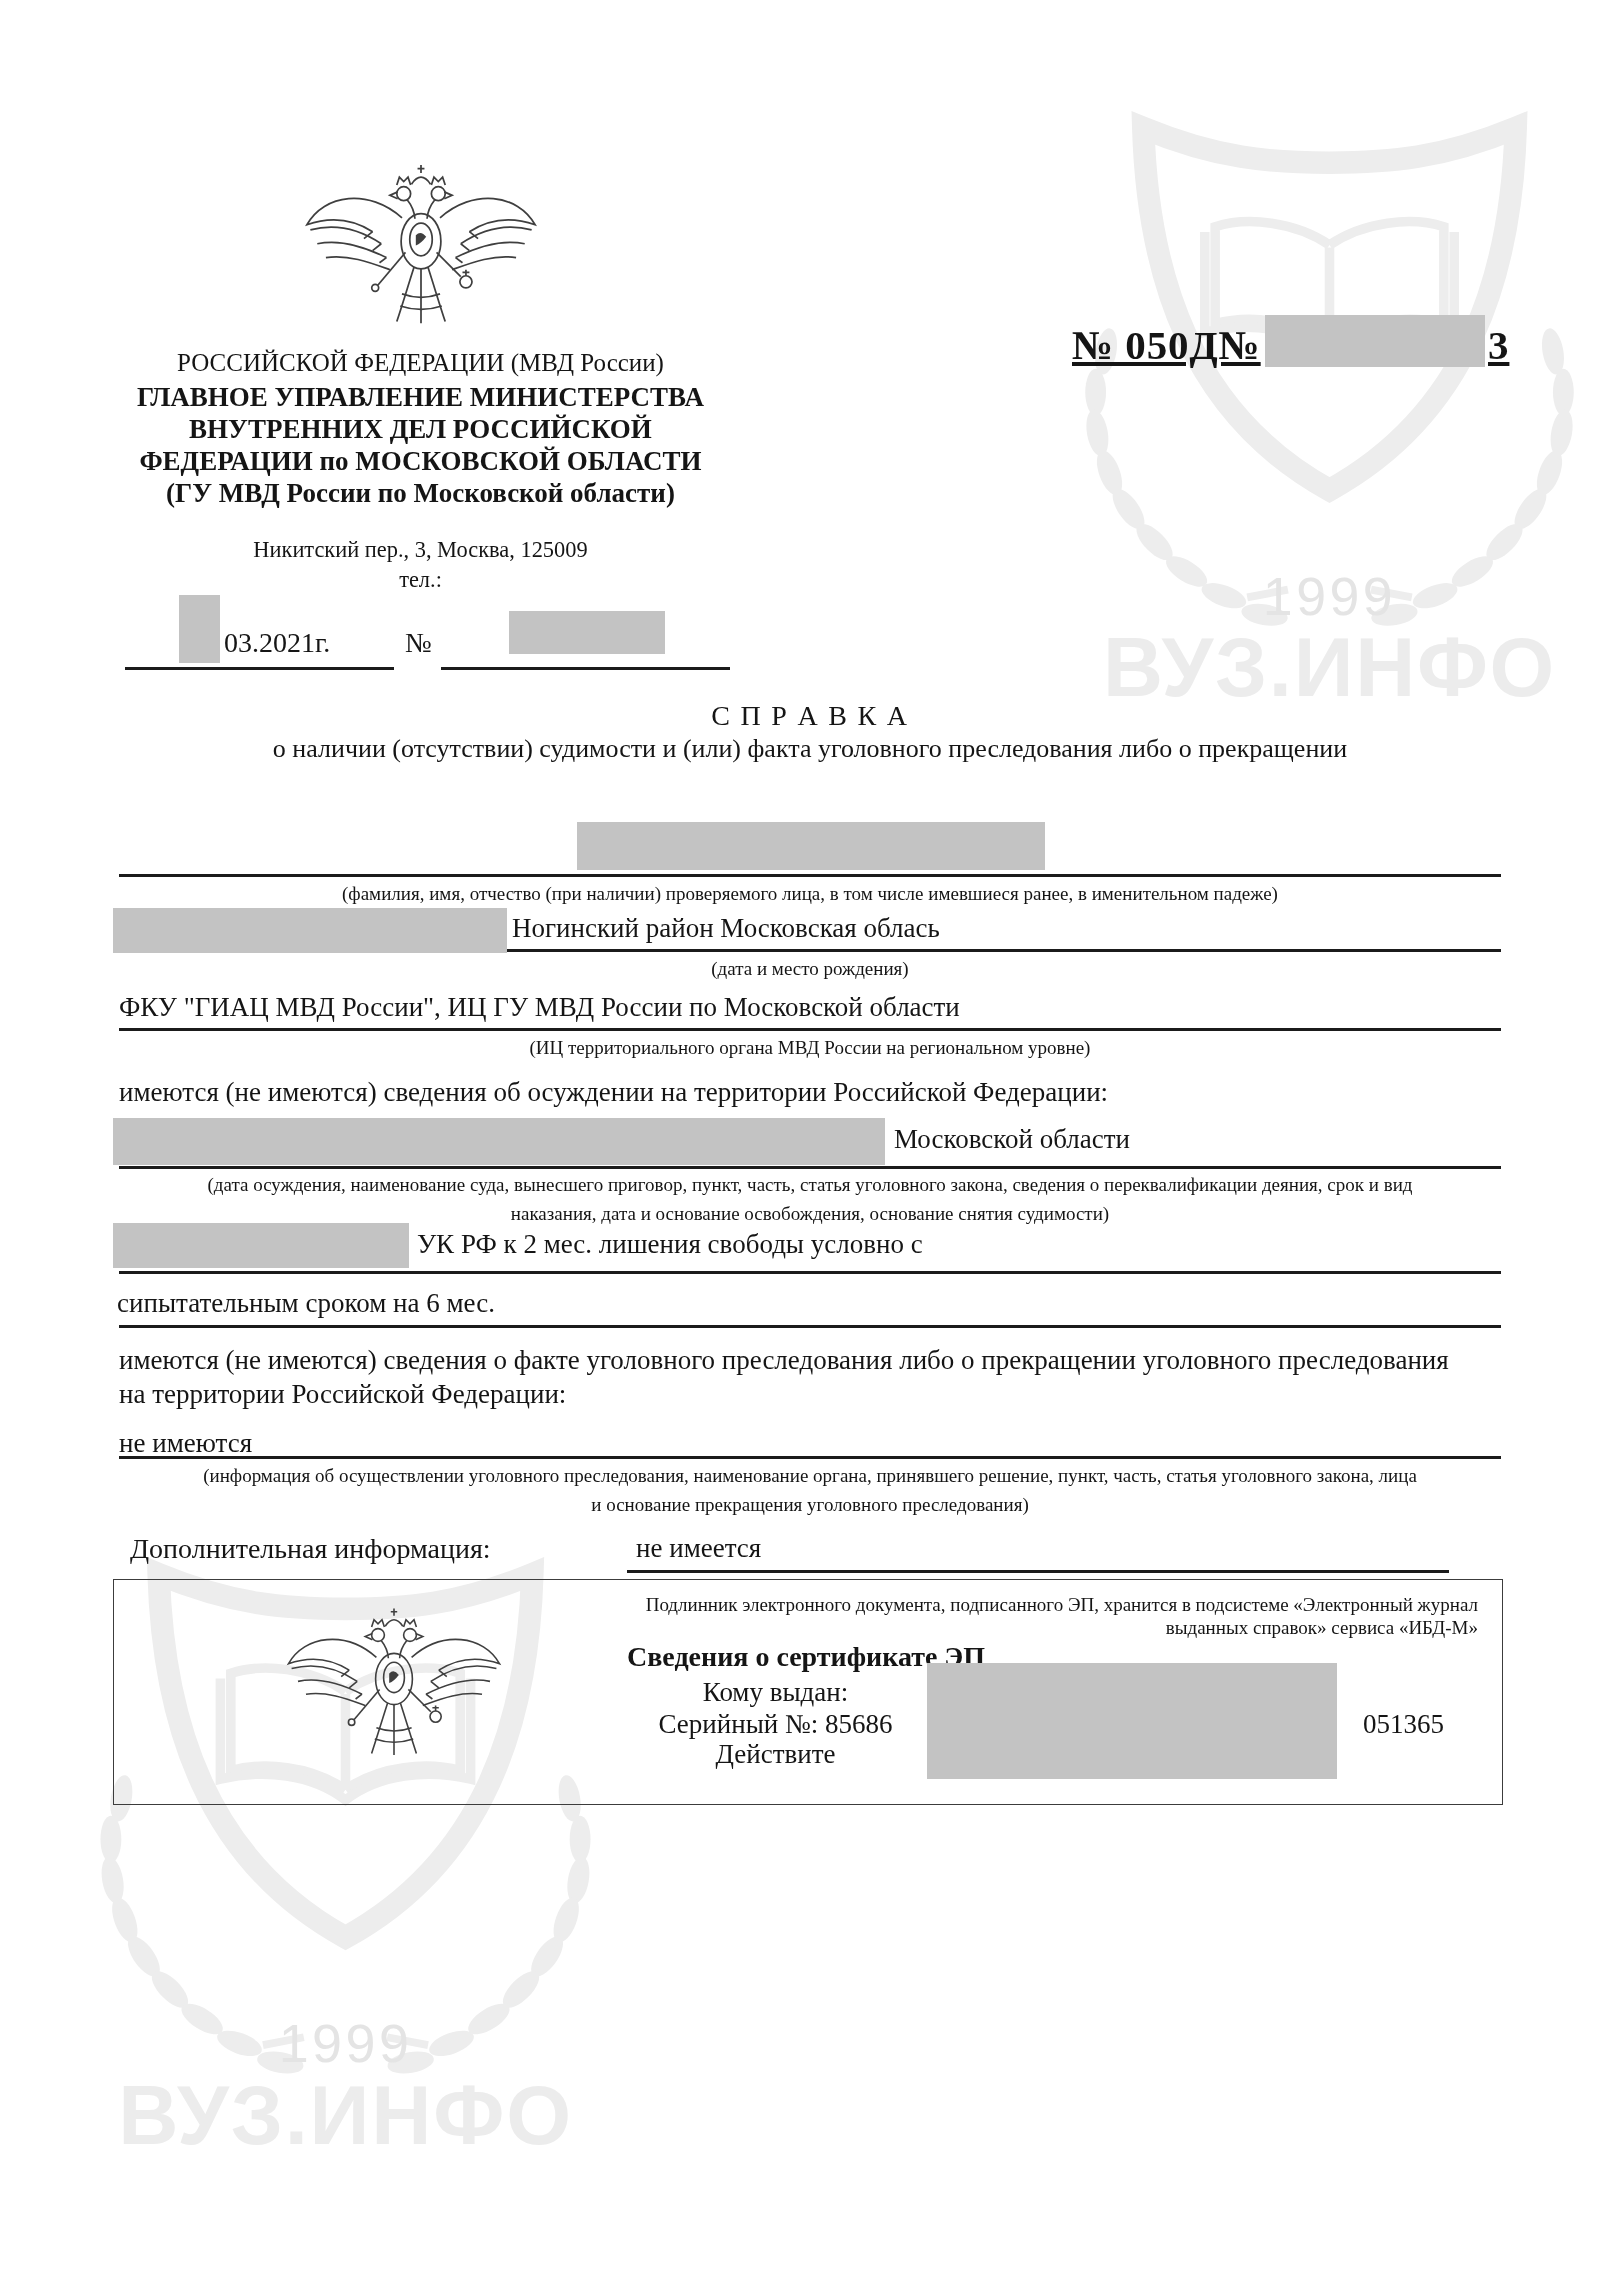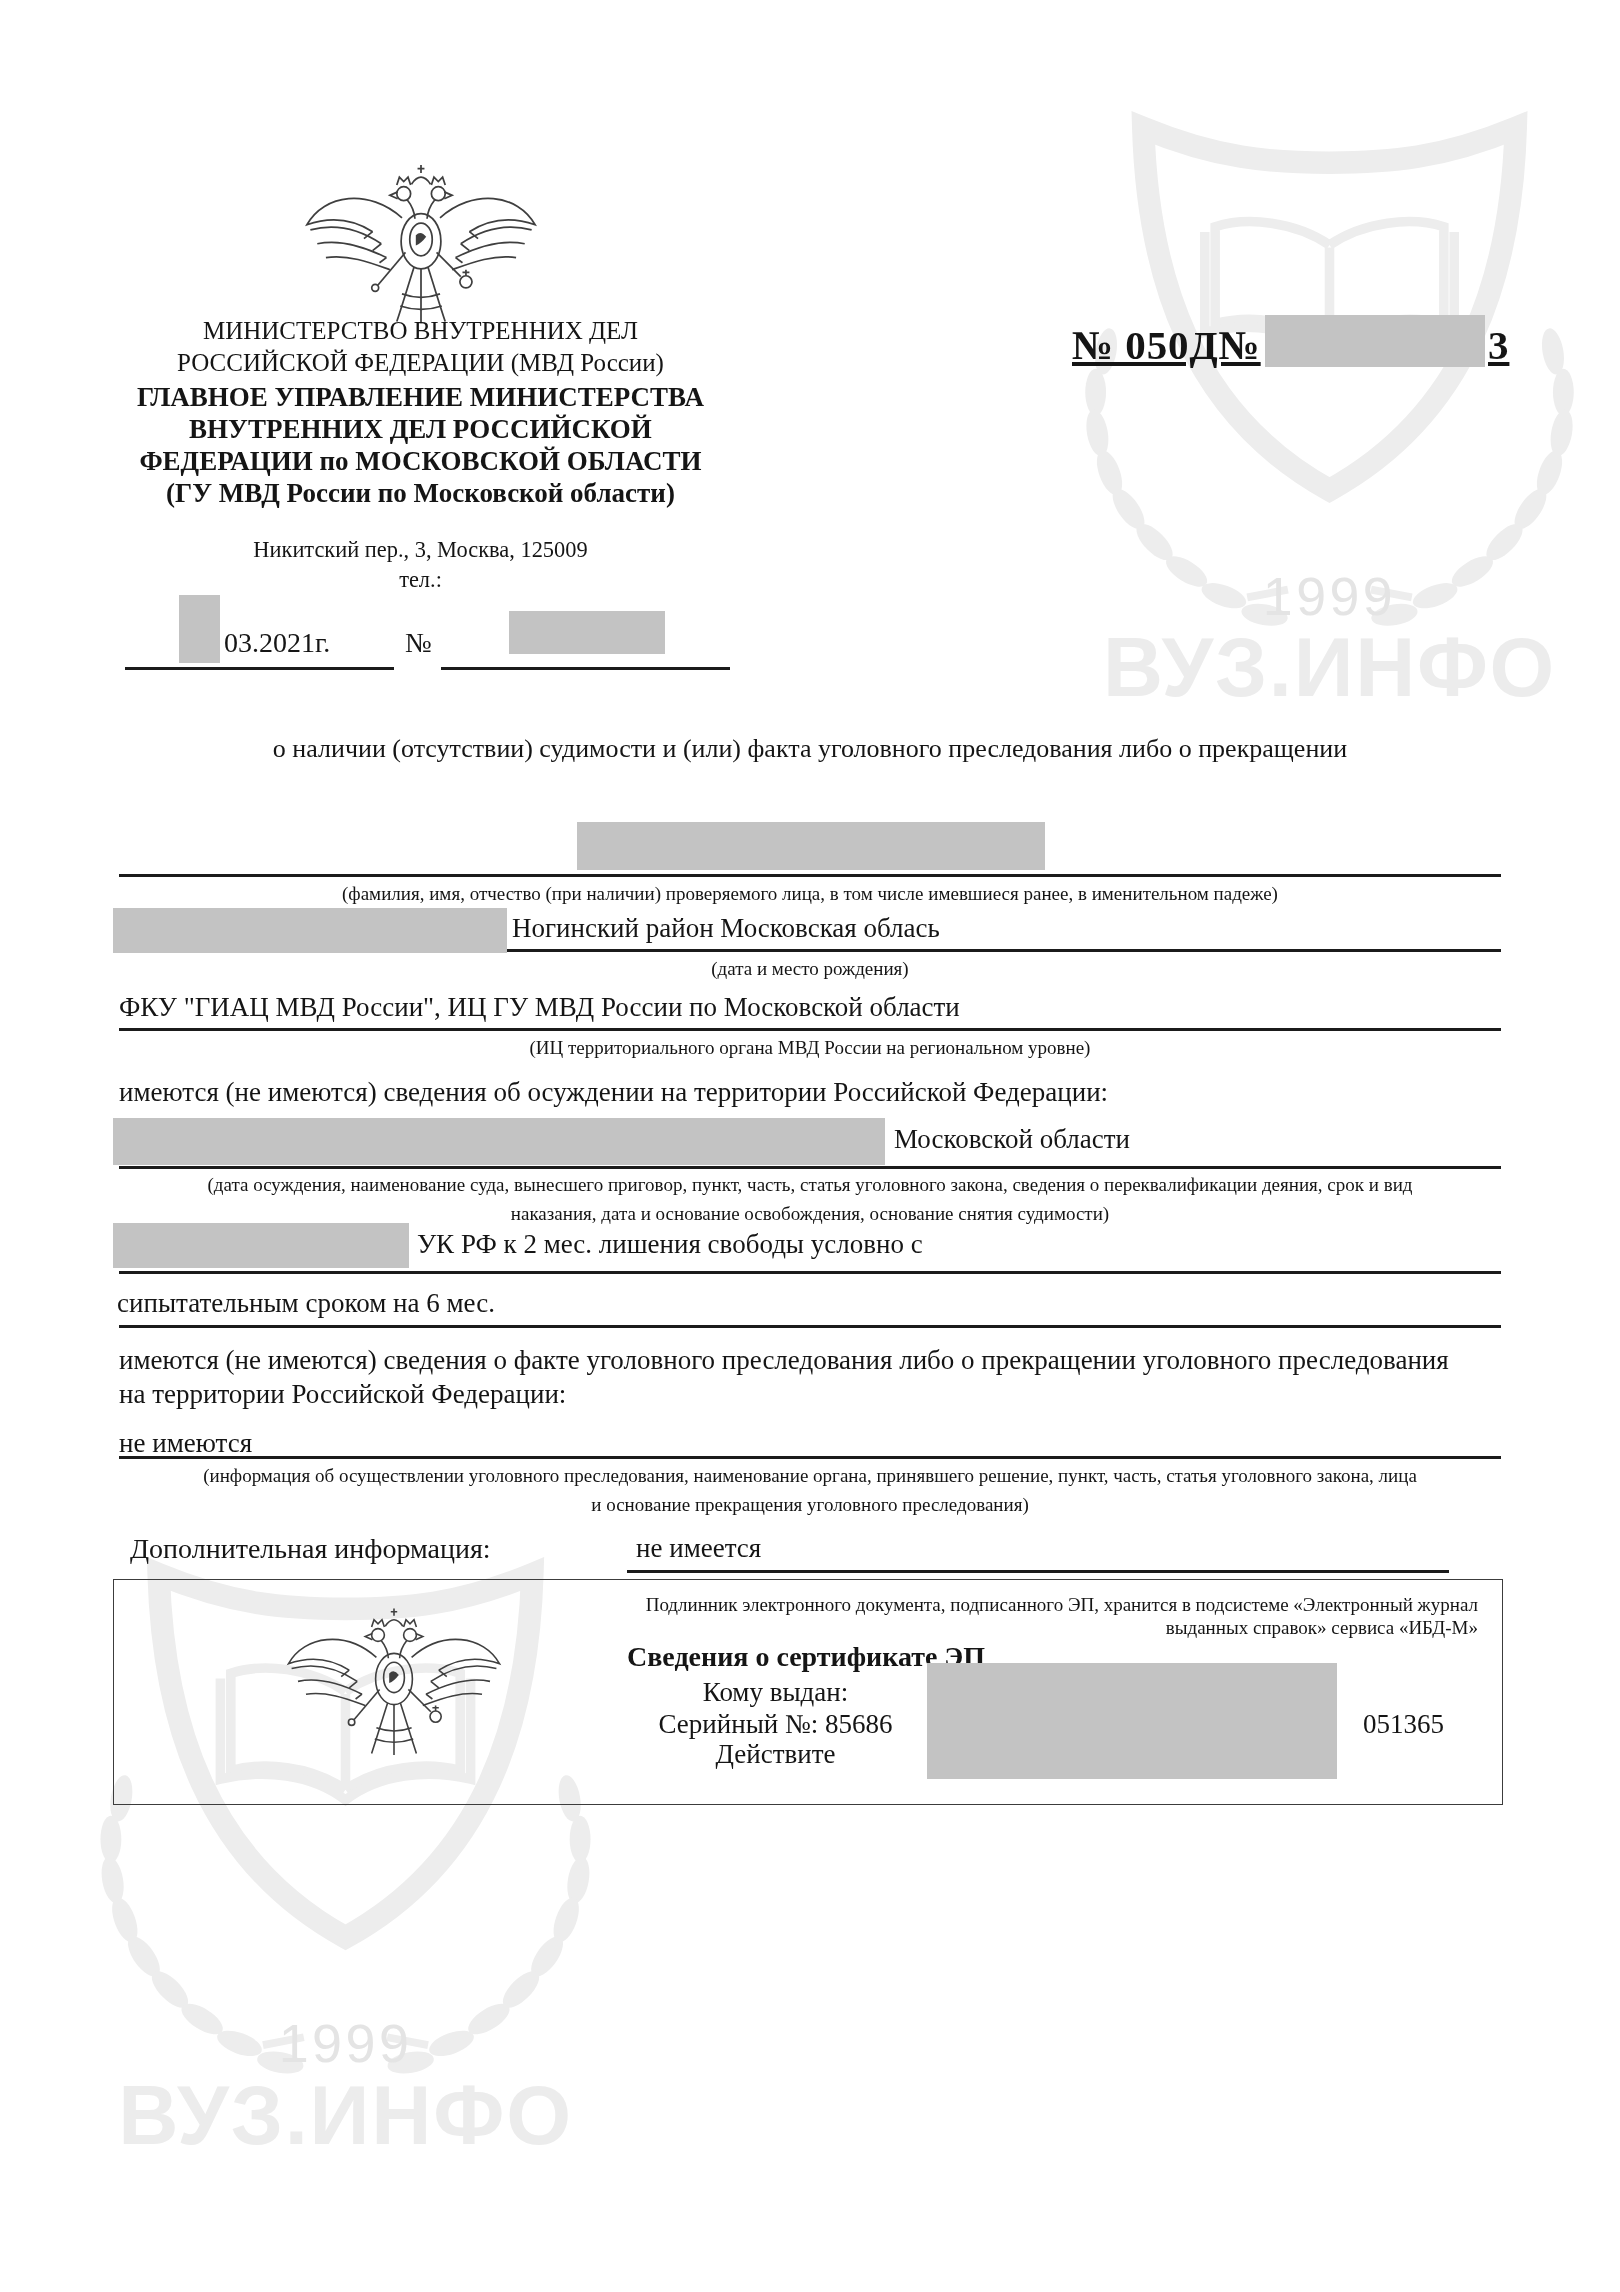--- a/index.html
+++ b/index.html
@@ -116,37 +116,37 @@
       <use href="#wm"></use>
     </svg>
   <svg class="wm" style="left:76px;top:1522px" width="539" height="643" viewBox="0 0 620 740">
       <use href="#wm"></use>
     </svg>
 
   <svg class="abs z1" style="left:300px;top:159px" width="242" height="173" viewBox="0 0 280 200">
       <use href="#eagle"></use>
     </svg>
 
-  <div class="abs z1 hdr hdr-sm" style="top:317px">МИНИСТЕРСТВО ВНУТРЕННИХ ДЕЛ</div>
   <div class="abs z1 hdr hdr-sm" style="top:349px">РОССИЙСКОЙ ФЕДЕРАЦИИ (МВД России)</div>
   <div class="abs z1 hdr hdr-b" style="top:382px">ГЛАВНОЕ УПРАВЛЕНИЕ МИНИСТЕРСТВА</div>
   <div class="abs z1 hdr hdr-b" style="top:414px">ВНУТРЕННИХ ДЕЛ РОССИЙСКОЙ</div>
   <div class="abs z1 hdr hdr-b" style="top:446px">ФЕДЕРАЦИИ по МОСКОВСКОЙ ОБЛАСТИ</div>
   <div class="abs z1 hdr hdr-b" style="top:478px">(ГУ МВД России по Московской области)</div>
   <div class="abs z1 hdr addr" style="top:537px">Никитский пер., 3, Москва, 125009</div>
   <div class="abs z1 hdr addr" style="top:567px">тел.:</div>
 
   <div class="abs z1 datefield" style="left:224px;top:627px">03.2021г.</div>
   <div class="uline" style="left:125px;top:667px;width:269px"></div>
   <div class="abs z1 datefield" style="left:405px;top:627px">№</div>
   <div class="uline" style="left:441px;top:667px;width:289px"></div>
 
   <div class="abs z1 docnum" style="left:1072px;top:321px">№ 050Д№</div>
   <div class="abs z1 docnum" style="left:1488px;top:321px">3</div>
 
+  <div class="abs z1 title-main" style="top:700px">С П Р А В К А</div>
   <div class="abs z1 title-sub" style="top:734px">о наличии (отсутствии) судимости и (или) факта уголовного преследования либо о прекращении</div>
 
   <div class="rule" style="top:874px"></div>
   <div class="abs z1 caption" style="top:883px">(фамилия, имя, отчество (при наличии) проверяемого лица, в том числе имевшиеся ранее, в именительном падеже)</div>
 
   <div class="abs z1 body-t" style="left:512px;top:913px">Ногинский район Московская облась</div>
   <div class="rule" style="top:949px"></div>
   <div class="abs z1 caption" style="top:958px">(дата и место рождения)</div>
 
   <div class="abs z1 body-t" style="left:119px;top:992px">ФКУ "ГИАЦ МВД России", ИЦ ГУ МВД России по Московской области</div>

